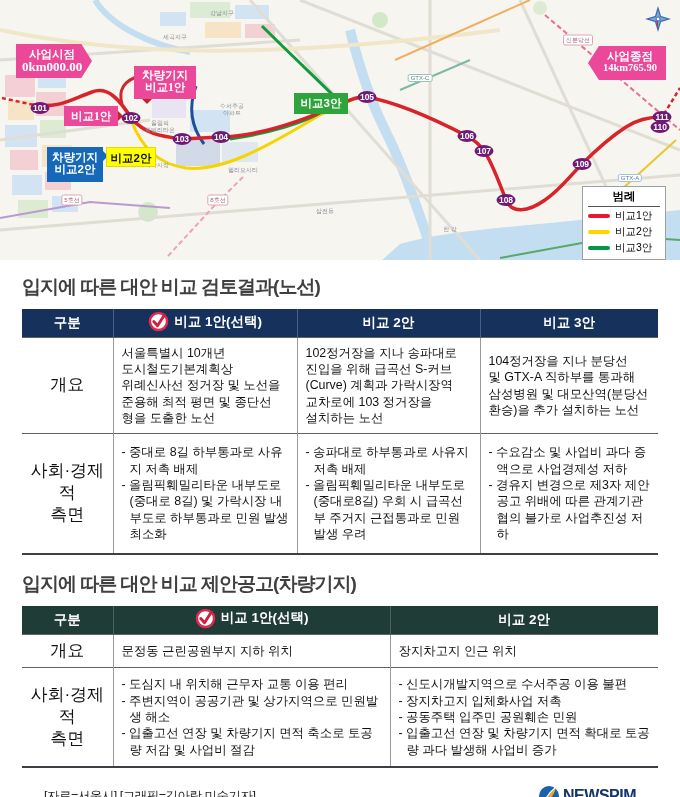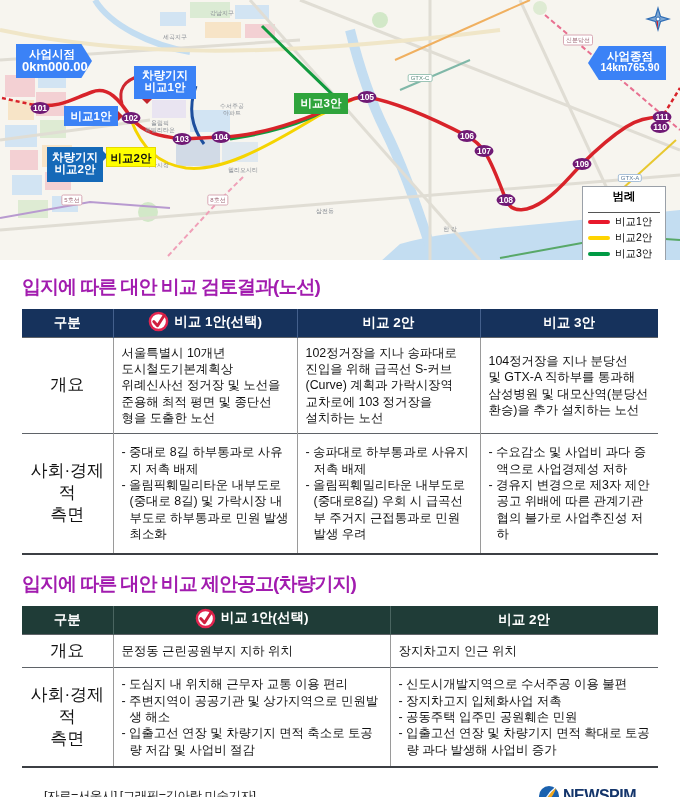--- a/index.html
+++ b/index.html
@@ -2,21 +2,21 @@
 <html><head>
 <meta charset="utf-8">
 <style>
   html,body{margin:0;padding:0;background:#fff;}
   body{width:680px;height:797px;font-family:"Liberation Sans",sans-serif;position:relative;overflow:hidden;}
 
   
   .map{position:relative;width:680px;height:260px;background:#f7f5ef;overflow:hidden;}
   .map svg.base{position:absolute;left:0;top:0;}
   .mbadge{position:absolute;font-weight:bold;text-align:center;line-height:1.05;box-sizing:border-box;}
-  .badge-red{background:#3b82f6;color:#fff;}
+  .badge-red{background:#ec4899;color:#fff;font-family:Liberation Serif, serif;}
   .badge-blue{background:#1569b8;color:#fff;}
   .badge-yellow{background:#ffff00;color:#111;border:1px solid #e6d900;}
   .badge-green{background:#2fa43c;color:#fff;}
   .b-start{left:16px;top:44px;width:76px;height:34px;padding:4px 10px 0 6px;font-size:11.5px;
            clip-path:polygon(0 0,86% 0,100% 50%,86% 100%,0 100%);}
   .b-start .l2{font-size:13px;}
   .b-end{left:588px;top:46px;width:78px;height:34px;padding:4px 6px 0 12px;font-size:11.5px;
          clip-path:polygon(0 50%,14% 0,100% 0,100% 100%,14% 100%);}
   .b-end .l2{font-size:10.5px;}
   .b-depot1{left:134px;top:66px;width:62px;height:33px;padding-top:3px;font-size:11.5px;}
@@ -26,32 +26,32 @@
   .b-depot2{left:47px;top:147px;width:56px;height:35px;padding-top:4px;font-size:11.5px;}
   .b-depot2:after{content:"";position:absolute;left:100%;top:4px;border:5px solid transparent;border-left-color:#1569b8;}
   .b-alt2{left:106px;top:147px;width:50px;height:20px;font-size:11.5px;line-height:20px;}
   .b-alt3{left:294px;top:93px;width:54px;height:21px;font-size:11.5px;line-height:21px;}
   .station{position:absolute;transform:translate(-50%,-50%);background:#701a75;color:#fff;
            font-size:8.5px;font-weight:bold;border-radius:50%;padding:0;width:19px;height:12px;
            line-height:12px;text-align:center;}
   .legend{position:absolute;left:582px;top:186px;width:84px;background:#fff;border:1px solid #9aa0a8;
           font-size:10.5px;padding:2px 5px 4px;box-sizing:border-box;}
   .legend .ltitle{text-align:center;font-weight:bold;font-size:11.5px;border-bottom:1px solid #555;
-                  padding-bottom:8px;margin-bottom:0;}
+                  padding-bottom:2px;margin-bottom:0;}
   .legend .lrow{display:flex;align-items:center;gap:5px;margin-top:2px;}
   .legend .sw{width:22px;height:4px;border-radius:2px;flex:none;}
   .sw-red{background:#e8192c;}.sw-yellow{background:#ffd400;}.sw-green{background:#009a44;}
   .plabel{position:absolute;font-size:6px;color:#8a8f96;transform:translate(-50%,-50%);white-space:pre;text-align:center;line-height:1.2;}
   .shield{position:absolute;font-size:6px;color:#a06a78;border:1px solid #d8a8b4;background:#fff;
           padding:0 2px;transform:translate(-50%,-50%);border-radius:2px;white-space:nowrap;}
   .compass{position:absolute;left:644px;top:5px;}
 
   
   .content{padding:10px 22px 0;}
-  .sec-title{font-size:19px;font-weight:800;color:#a21caf;letter-spacing:-1px;margin:4px 0 9px;}
+  .sec-title{font-size:19px;font-weight:800;color:#404040;letter-spacing:-1px;margin:4px 0 9px;}
   table.cmp{border-collapse:collapse;width:636px;table-layout:fixed;margin-bottom:16px;}
   table.cmp th{color:#fff;font-size:13.5px;font-weight:bold;height:28px;padding:0 4px;position:relative;}
   .t-navy th{background:#16325c;border-left:1px solid #44608c;}
   .t-teal th{background:#1f3c37;border-left:1px solid #4a6560;}
   table.cmp th:first-child{border-left:none;}
   table.cmp td{border-top:1.5px solid #5f6368;border-left:1px solid #9a9a9a;
                font-size:12.4px;color:#111;padding:5px 8px;vertical-align:middle;line-height:1.32;}
   table.cmp td:first-child{border-left:none;text-align:center;font-size:17px;white-space:pre-line;}
   table.cmp tr:last-child td{border-bottom:2.5px solid #3c3f44;}
   .pre{white-space:pre-line;}

